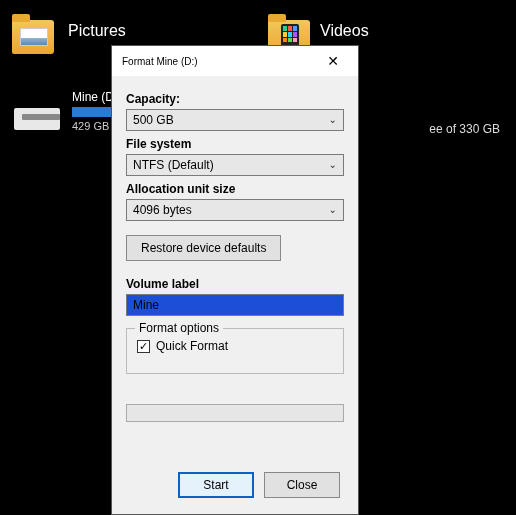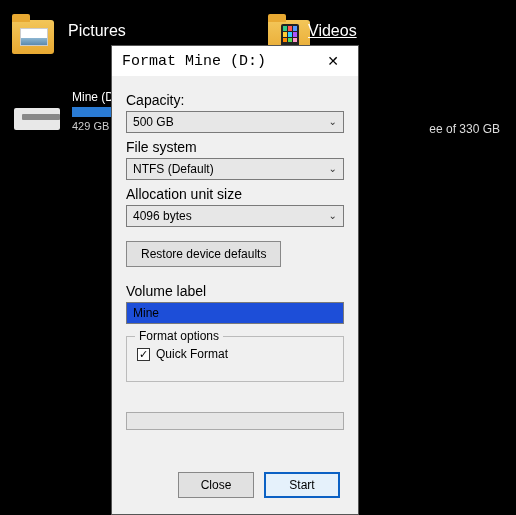--- a/index.html
+++ b/index.html
@@ -90,27 +90,27 @@
     width:248px; height:470px;
     background:#f0f0f0;
     border:1px solid #555;
     color:#000;
     display:flex; flex-direction:column;
   }
   .dlg-title {
     display:flex; align-items:center; height:30px;
     padding:0 6px 0 10px; background:#fff;
   }
-  .dlg-title .ttl { flex:1; font-size:15px;font-family:Liberation Mono, monospace; }
+  .dlg-title .ttl { flex:1; font-size:10px; }
   .dlg-close {
     width:38px; height:22px; display:flex; align-items:center; justify-content:center;
     font-size:14px; cursor:default;
   }
   .dlg-body { padding: 10px 14px 6px 14px; flex:1; }
-  .lbl { font-size:14px; margin: 6px 0 3px 0; display:block;}
+  .lbl { font-size:12px; margin: 6px 0 3px 0; display:block;font-weight:bold;}
   .select, .txt {
     width:100%; height:22px; border:1px solid #7a7a7a;
     background:#e7e7e7; font-size:12px; padding:0 20px 0 6px;
     position:relative; display:flex; align-items:center;
   }
   .select .chev {
     position:absolute; right:6px; top:4px; font-size:10px; color:#333;
   }
   .txt { background:#1d4ed8; }
   .btn {
@@ -163,21 +163,21 @@
           <span></span>
           <span></span>
           <span></span>
           <span></span>
           <span></span>
           <span></span>
           <span></span>
         </div>
       </div>
   </div>
-  <div class="folder-label" style="top:22px; left:308px;text-decoration:underline;">Videos</div>
+  <div class="folder-label" style="top:22px; left:320px;">Videos</div>
 
   <div class="drive-row">
     <div class="drive-icon">
       <div class="body">
           <div class="slot"></div>
         </div>
     </div>
     <div class="drive-info">
       <div class="drive-name">Mine (D:)</div>
       <div class="drive-bar">
@@ -225,22 +225,22 @@
         <div class="legend">Format options</div>
         <label class="chk">
           <span class="box">✓</span>
           <span>Quick Format</span>
         </label>
       </div>
 
       <div class="progress"></div>
     </div>
     <div class="dlg-foot">
+      <div class="btn primary">
+        <span>Start</span>
+      </div>
       <div class="btn">
         <span>Close</span>
       </div>
-      <div class="btn primary">
-        <span>Start</span>
-      </div>
     </div>
   </div>
 
 </div>
 
 </body></html>

